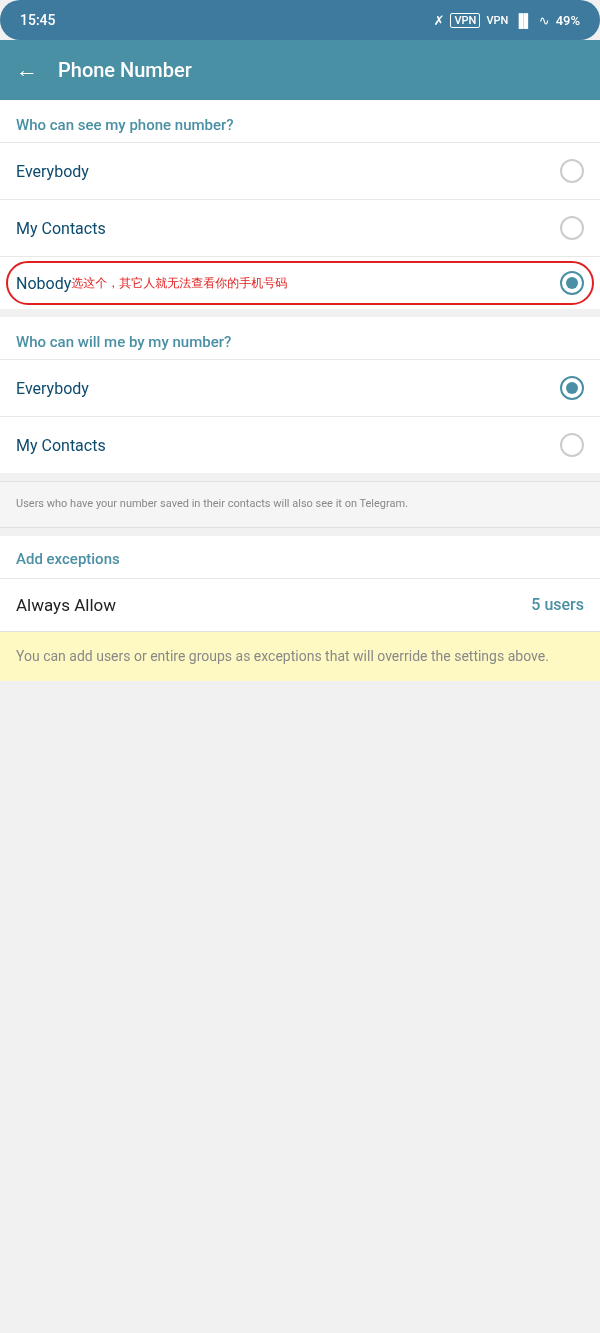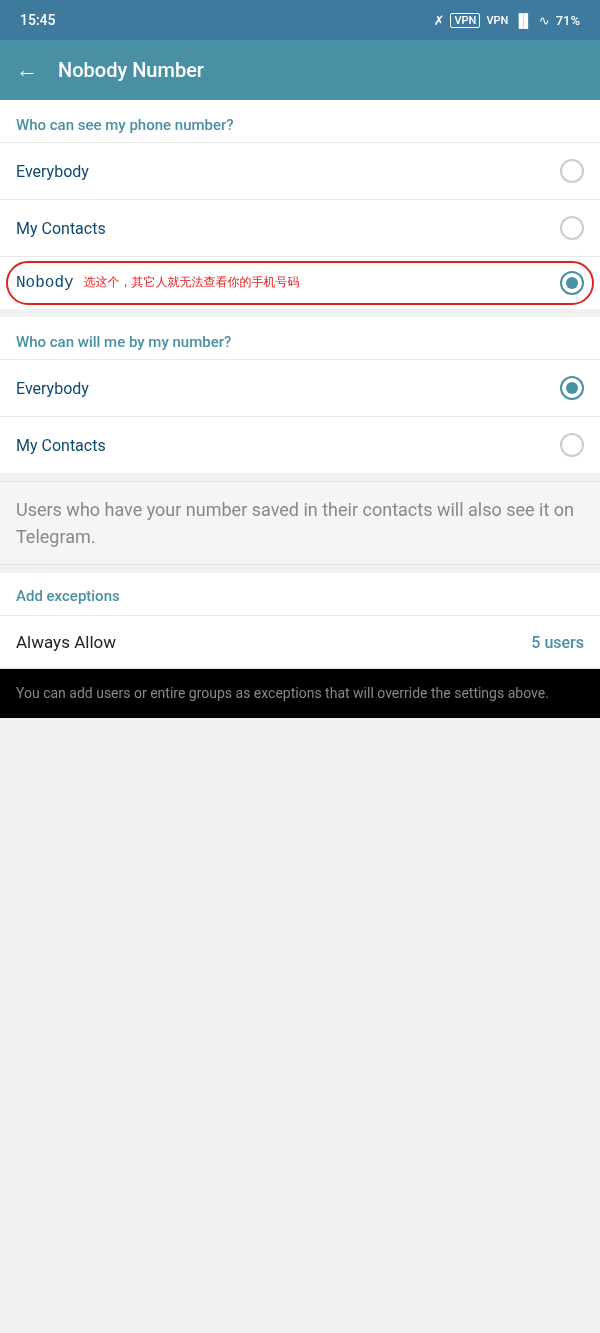--- a/index.html
+++ b/index.html
@@ -16,20 +16,21 @@
     .status-bar {
       background: #3d7a9e;
       height: 40px;
       display: flex;
       align-items: center;
       justify-content: space-between;
       padding: 0 20px;
       color: white;
       font-size: 14px;
       font-weight: 500;
+      border-radius: 20px;
     }
     .status-right {
       display: flex;
       align-items: center;
       gap: 6px;
       font-size: 13px;
     }
 
     
     .header {
@@ -109,45 +110,43 @@
       align-items: center;
       justify-content: space-between;
       padding: 14px 16px;
       background: white;
       border-top: 1px solid #e8e8e8;
       position: relative;
       
     }
     .nobody-row-inner {
       display: flex;
-      align-items: flex-start;
-      gap: 10px;
+      align-items: center;
       flex: 1;
-      font-family: Liberation Mono, monospace;
     }
     .nobody-annotation {
       color: #e02020;
       font-size: 12px;
     }
     .nobody-oval {
       position: absolute;
       top: 4px;
       left: 6px;
       right: 6px;
       bottom: 4px;
       border: 2.5px solid #e02020;
       border-radius: 30px;
       pointer-events: none;
     }
 
     
     .info-box {
       background: #f5f5f5;
       padding: 14px 16px;
-      font-size: 18px;
+      font-size: 11px;
       color: #888;
       border-top: 1px solid #e0e0e0;
       border-bottom: 1px solid #e0e0e0;
       line-height: 1.5;
       margin-bottom: 8px;
     }
 
     
     .exceptions-section {
       background: #22c55e;
@@ -175,21 +174,21 @@
       color: #222;
     }
     .always-allow-count {
       font-size: 16px;
       color: #4a90a4;
       font-weight: 500;
     }
 
     
     .bottom-info {
-      background: #000000;
+      background: #fef9c3;
       padding: 14px 16px;
       font-size: 14px;
       color: #888;
       border-top: 1px solid #e0e0e0;
       line-height: 1.5;
       margin-bottom: 8px;
     }
 
     
     .page-fill {
@@ -202,28 +201,28 @@
 
 <div class="status-bar">
   <span>15:45</span>
   <div class="status-right">
     <span>✗</span>
     <span style="font-size:11px;border:1px solid white;padding:0 3px;border-radius:2px;">VPN</span>
     <span style="font-size:11px;">VPN</span>
     <span>▐▌</span>
     <span>∿</span>
     <span>
-      <span>71</span>%
+      <span>49</span>%
     </span>
   </div>
 </div>
 
 <div class="header">
   <span class="header-back">←</span>
-  <span class="header-title">Nobody Number</span>
+  <span class="header-title">Phone Number</span>
 </div>
 
 <div class="section">
   <div class="section-label">Who can see my phone number?</div>
 
   <div class="radio-item">
     <span class="radio-label">Everybody</span>
     <div class="radio-button"></div>
   </div>
 

